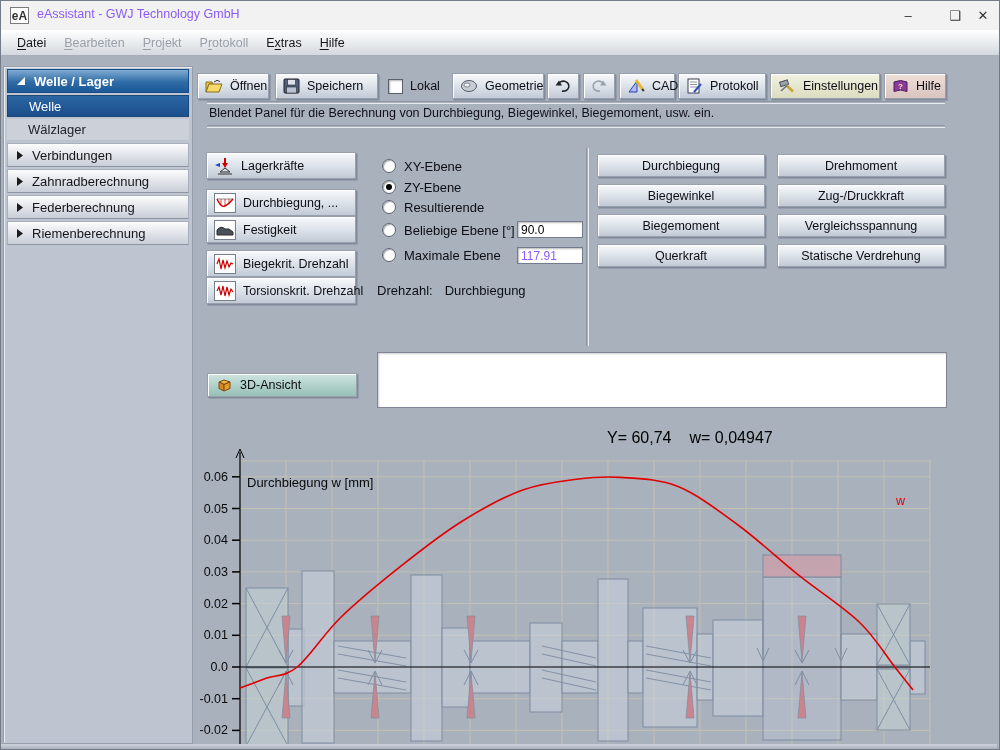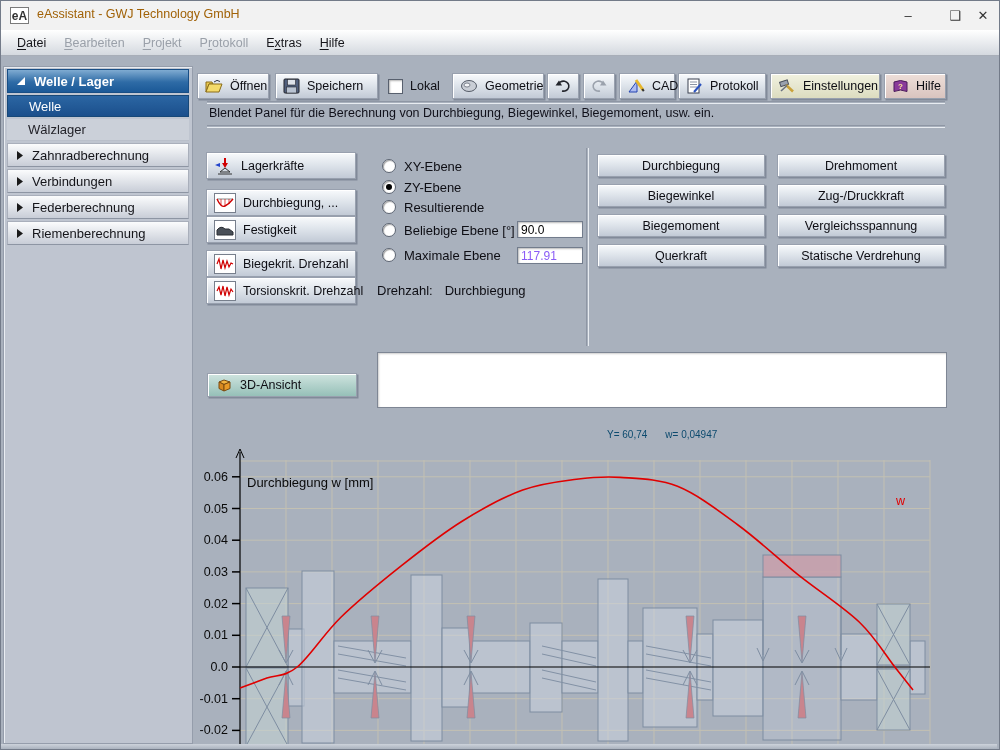--- a/index.html
+++ b/index.html
@@ -2,21 +2,21 @@
 <html><head>
 <meta charset="utf-8">
 <style>
   html,body{margin:0;padding:0;width:1000px;height:750px;overflow:hidden;
     font-family:"Liberation Sans","DejaVu Sans",sans-serif;background:#a9b1bd;}
   .abs{position:absolute;}
   
   #titlebar{left:0;top:0;width:1000px;height:30px;background:#f2f2f2;border-bottom:1px solid #dcdcdc;}
   #app-icon{left:10px;top:7px;width:17px;height:15px;border:1px solid #7a7a7a;background:#fff;
     font-size:12px;font-weight:bold;color:#333;display:flex;align-items:center;justify-content:center;}
-  #win-title{left:37px;top:7px;font-size:12.5px;color:#a16207;text-align:center;}
+  #win-title{left:37px;top:7px;font-size:12.5px;color:#8b5cf6;text-align:center;}
   .winctl{top:6px;width:30px;height:18px;display:flex;align-items:center;justify-content:center;
     font-size:13px;color:#333;}
   #menubar{left:0;top:30px;width:1000px;height:26px;background:linear-gradient(180deg,#ffffff,#d4d9df);
     border-bottom:1px solid #a8aeb8;display:flex;align-items:center;padding-left:8px;box-sizing:border-box;}
   .menu-item{padding:0 9px;font-size:12.5px;color:#15151a;white-space:nowrap;}
   .menu-item.disabled{color:#9aa0a9;}
   .menu-item u{text-underline-offset:2px;}
   #win-frame{left:0;top:0;width:998px;height:748px;border:1px solid #737b89;pointer-events:none;z-index:90;}
   #bottom-strip{left:1px;top:744px;width:996px;height:5px;background:linear-gradient(180deg,#cdd3db,#aab2be);}
   
@@ -52,21 +52,21 @@
   .radio.sel::after{content:"";position:absolute;left:3px;top:3px;width:6px;height:6px;border-radius:50%;background:#000;}
   .radio-row{display:flex;align-items:center;gap:8px;font-size:13px;color:#0e0e14;}
   .tinput{position:absolute;width:58px;height:15px;background:#fff;border:1px solid #727c8c;
     box-shadow:inset 1px 1px 2px rgba(0,0,0,.28);font-family:"Liberation Sans",sans-serif;
     font-size:12px;color:#000;padding:0 3px;}
   .tinput.dis{color:#8b5cf6;}
   .checkbox{width:13px;height:13px;background:#fff;border:1px solid #58606e;
     box-shadow:inset 1px 1px 2px rgba(0,0,0,.3);flex:none;}
   #whitebox{left:377px;top:352px;width:568px;height:54px;background:#fff;border:1px solid #7e8694;
     box-shadow:inset 1px 1px 2px rgba(0,0,0,.2);}
-  #readout{left:607px;top:429px;display:flex;gap:18px;font-size:10px;color:#0c4a6e;}
+  #readout{left:607px;top:429px;display:flex;gap:18px;font-size:16px;color:#000000;}
   #anzeige{left:377px;top:283px;font-size:13px;color:#0e0e14;display:flex;gap:12px;}
   text{font-family:"Liberation Sans","DejaVu Sans",sans-serif;}
 </style>
 </head>
 <body>
 
 <div id="titlebar" class="abs">
   <div id="app-icon" class="abs">eA</div>
   <div id="win-title" class="abs">eAssistant - GWJ Technology GmbH</div>
   <div class="winctl abs" style="left:893px;">–</div>
@@ -97,29 +97,29 @@
     </div>
     <div class="sb-row sb-item">
       <span>Wälzlager</span>
     </div>
     <div class="sb-row sb-group">
       <span class="icon">
         <svg width="8" height="11">
           <polygon points="1,1 1,10 7,5.5" fill="#1a1a1a"></polygon>
         </svg>
       </span>
-      <span>Zahnradberechnung</span>
+      <span>Verbindungen</span>
     </div>
     <div class="sb-row sb-group">
       <span class="icon">
         <svg width="8" height="11">
           <polygon points="1,1 1,10 7,5.5" fill="#1a1a1a"></polygon>
         </svg>
       </span>
-      <span>Verbindungen</span>
+      <span>Zahnradberechnung</span>
     </div>
     <div class="sb-row sb-group">
       <span class="icon">
         <svg width="8" height="11">
           <polygon points="1,1 1,10 7,5.5" fill="#1a1a1a"></polygon>
         </svg>
       </span>
       <span>Federberechnung</span>
     </div>
     <div class="sb-row sb-group">

